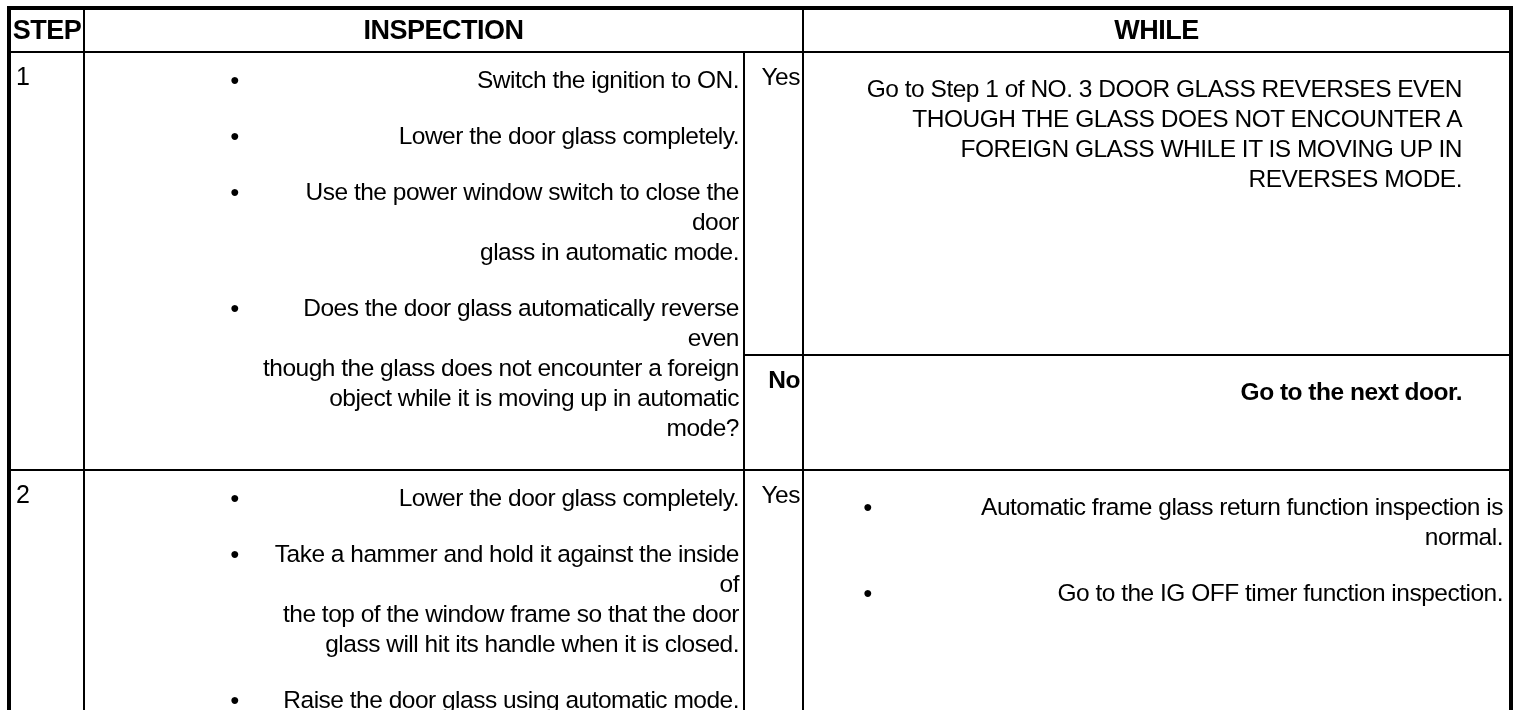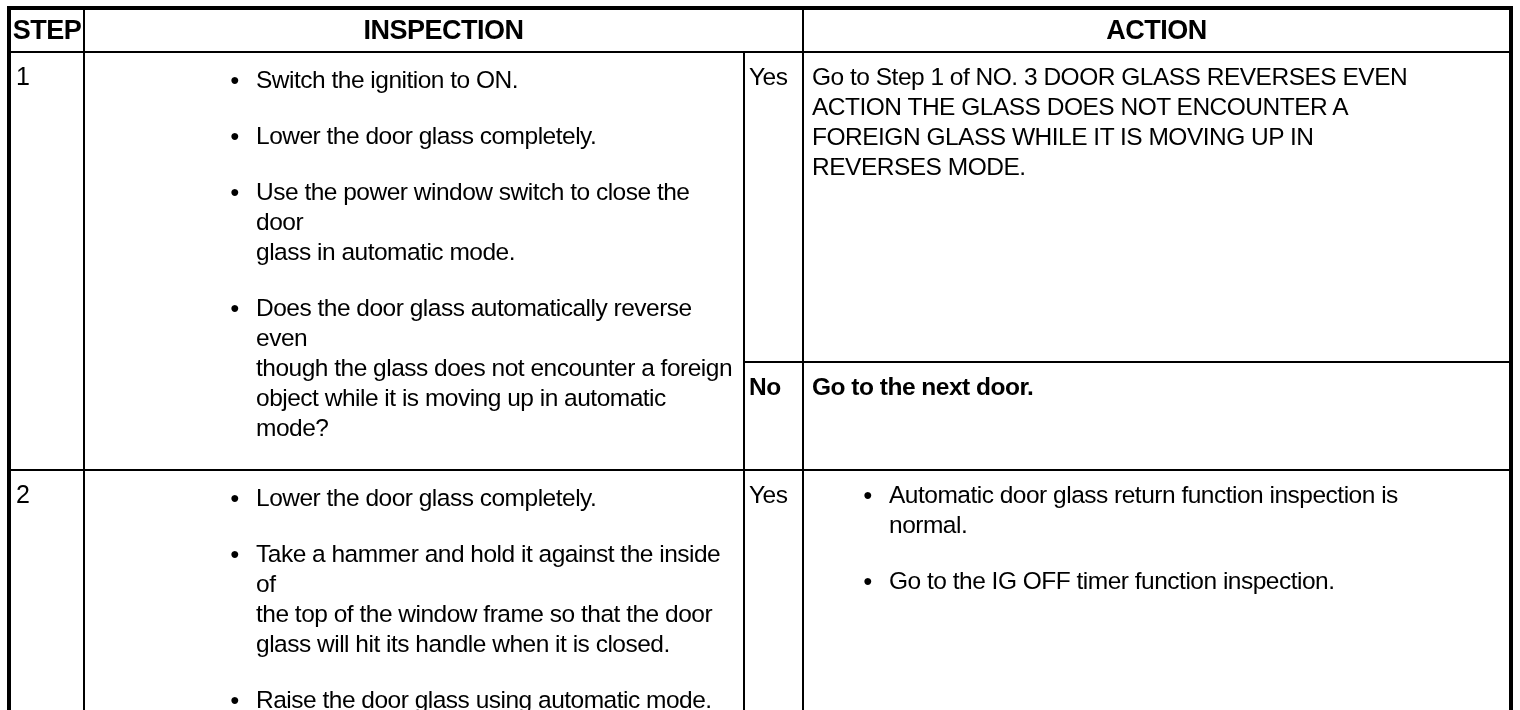--- a/index.html
+++ b/index.html
@@ -20,47 +20,47 @@
   th.hdr {
     height:41px; vertical-align:middle; text-align:center;
     font-weight:bold; font-size:27px; letter-spacing:-0.5px;
   }
   td { font-size:24.5px; letter-spacing:-0.5px; line-height:30px; }
   tr.r1a td { height:226px; }
   tr.r1b td { height:72px;font-weight:bold; }
   tr.r2a td { height:198px; }
   td.step-cell { padding:8px 2px 0 5px; font-size:25px; }
   td.insp-cell { padding:12px 4px 0 0; }
-  td.yn-cell   { padding:9px 2px 0 4px; }
-  td.act-cell  { padding:9px 6px 0 8px; }
+  td.yn-cell   { padding:9px 2px 0 4px;text-align:right; }
+  td.act-cell  { padding:21px 6px 0 8px; }
   .act-text { max-width:650px; }
   .bullet-item { display:flex; margin:0 0 26px 145px; }
   .act-bullet-item { display:flex; margin:0 0 26px 51px; }
   .bullet {
     flex:none; width:26px; font-size:16px; line-height:30px;
   }
   .bullet-text { flex:1 1 auto; }
-  .line { min-height:30px; }
+  .line { min-height:30px;text-align:right; }
 </style>
 </head>
 <body>
 
 <div class="page">
   <table class="tbl">
     <colgroup>
       <col class="c-step">
         <col class="c-insp">
         <col class="c-yn">
         <col>
     </colgroup>
     <thead>
       <tr>
         <th class="hdr">STEP</th>
         <th class="hdr" colspan="2">INSPECTION</th>
-        <th class="hdr">ACTION</th>
+        <th class="hdr">WHILE</th>
       </tr>
     </thead>
     <tbody>
 
       <tr class="r1a">
         <td class="step-cell" rowspan="2">1</td>
         <td class="insp-cell" rowspan="2">
           <div class="bullet-item">
             <span class="bullet">●</span>
             <div class="bullet-text">
@@ -86,21 +86,21 @@
               <div class="line">Does the door glass automatically reverse even</div>
               <div class="line">though the glass does not encounter a foreign</div>
               <div class="line">object while it is moving up in automatic mode?</div>
             </div>
           </div>
         </td>
         <td class="yn-cell">Yes</td>
         <td class="act-cell">
           <div class="act-text">
             <div class="line">Go to Step 1 of NO. 3 DOOR GLASS REVERSES EVEN</div>
-            <div class="line">ACTION THE GLASS DOES NOT ENCOUNTER A</div>
+            <div class="line">THOUGH THE GLASS DOES NOT ENCOUNTER A</div>
             <div class="line">FOREIGN GLASS WHILE IT IS MOVING UP IN</div>
             <div class="line">REVERSES MODE.</div>
           </div>
         </td>
       </tr>
       <tr class="r1b">
         <td class="yn-cell">No</td>
         <td class="act-cell">
           <div class="act-text">
             <div class="line">Go to the next door.</div>
@@ -131,21 +131,21 @@
               <div class="line">Raise the door glass using automatic mode.</div>
             </div>
           </div>
 
         </td>
         <td class="yn-cell">Yes</td>
         <td class="act-cell">
           <div class="act-bullet-item">
             <span class="bullet">●</span>
             <div class="bullet-text">
-              <div class="line">Automatic door glass return function inspection is</div>
+              <div class="line">Automatic frame glass return function inspection is</div>
               <div class="line">normal.</div>
             </div>
           </div>
           <div class="act-bullet-item">
             <span class="bullet">●</span>
             <div class="bullet-text">
               <div class="line">Go to the IG OFF timer function inspection.</div>
             </div>
           </div>
         </td>

